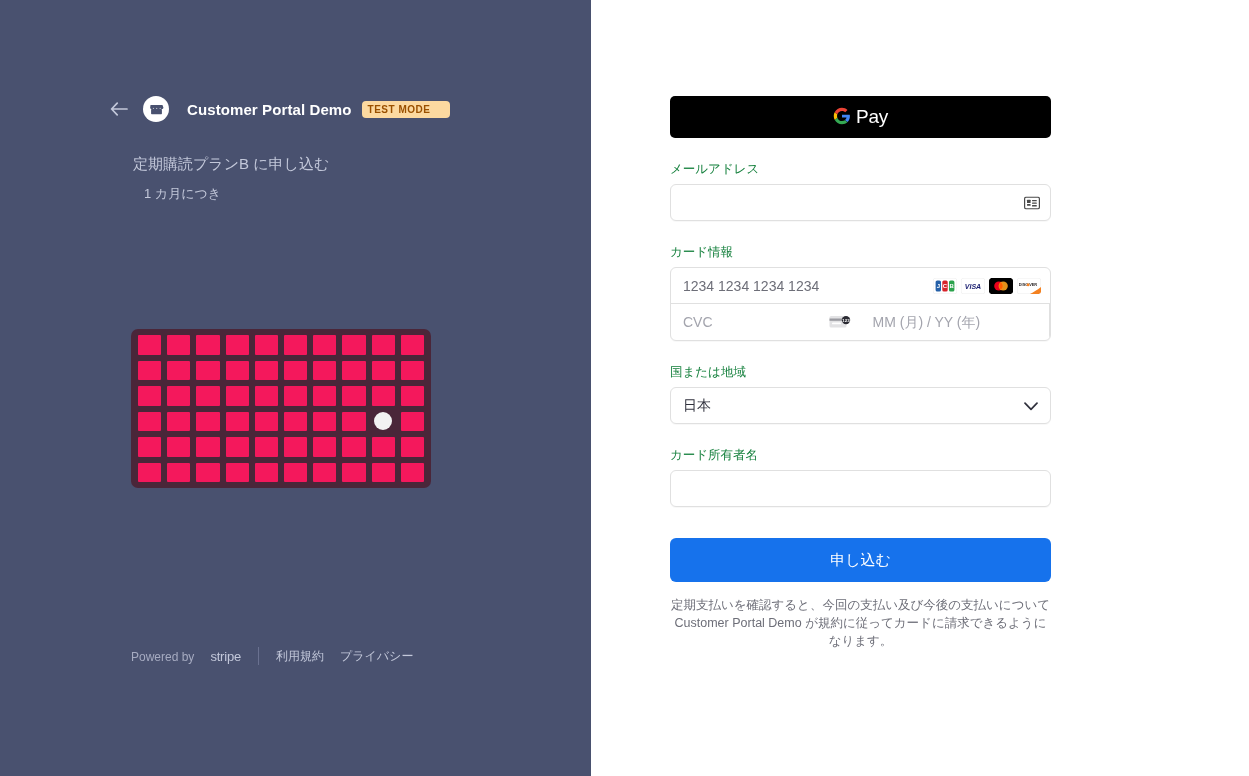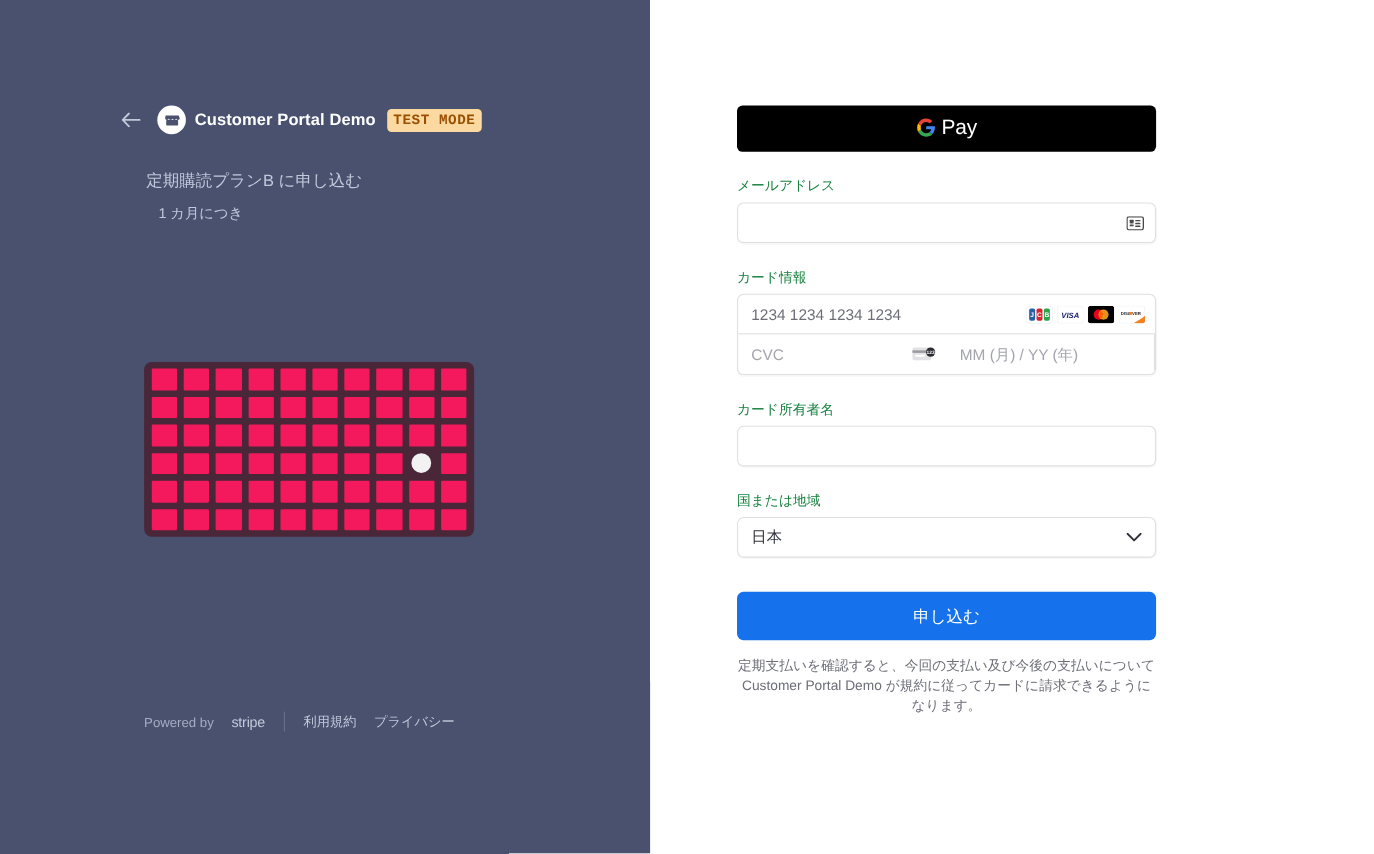--- a/index.html
+++ b/index.html
@@ -28,31 +28,30 @@
     color: #c3c8da; cursor: pointer;
   }
   .back-arrow svg { display: block; }
   .merchant-logo {
     width: 26px; height: 26px; border-radius: 50%;
     background: #ffffff;
     display: flex; align-items: center; justify-content: center;
     margin-left: 9px;
   }
   .merchant-name {
-    margin-left: 8px;
+    margin-left: 18px;
     color: #ffffff; font-size: 15px; font-weight: 700;
     letter-spacing: 0.1px; white-space: nowrap;
   }
   .test-badge {
     margin-left: 10px;
     background: #fcd9a0; color: #9a5000;
-    font-size: 13px; font-weight: 700; letter-spacing: 0.5px;
-    padding: 3px 6px 3px 6px; border-radius: 4px;
+    font-size: 10px; font-weight: 700; letter-spacing: 0.5px;
+    padding: 3px 20px 3px 6px; border-radius: 4px;
     white-space: nowrap;
-    font-family: Liberation Mono, monospace;
   }
   .plan-label {
     position: absolute; left: 133px; top: 155px;
     color: #c3c8da; font-size: 15px; font-weight: 400;
     white-space: nowrap;
   }
   .price-row {
     position: absolute; left: 132px; top: 185px;
     display: flex; align-items: baseline;
   }
@@ -413,36 +412,36 @@
               </span>
             </div>
             <div class="half left-half">
               <input type="text" placeholder="MM (月) / YY (年)" style="">
             </div>
           </div>
         </div>
       </div>
 
       <div class="field-group">
-        <label class="field-label">カード所有者名</label>
-        <div class="input-shell">
-          <input type="text" placeholder="" style="">
-        </div>
-      </div>
-
-      <div class="field-group">
         <label class="field-label">国または地域</label>
         <div class="select-shell">
           <span class="select-value">日本</span>
           <span class="chev">
             <svg width="14" height="9" viewBox="0 0 14 9">
               <path d="M1 1.2L7 7.3l6-6.1" stroke="#30313d" stroke-width="1.7" fill="none" stroke-linecap="round" stroke-linejoin="round"></path>
             </svg>
           </span>
         </div>
       </div>
 
+      <div class="field-group">
+        <label class="field-label">カード所有者名</label>
+        <div class="input-shell">
+          <input type="text" placeholder="" style="">
+        </div>
+      </div>
+
       <button class="submit-btn">申し込む</button>
 
       <div class="terms">定期支払いを確認すると、今回の支払い及び今後の支払いについて Customer Portal Demo が規約に従ってカードに請求できるようになります。</div>
     </div>
   </div>
 </div>
 
 </body></html>

